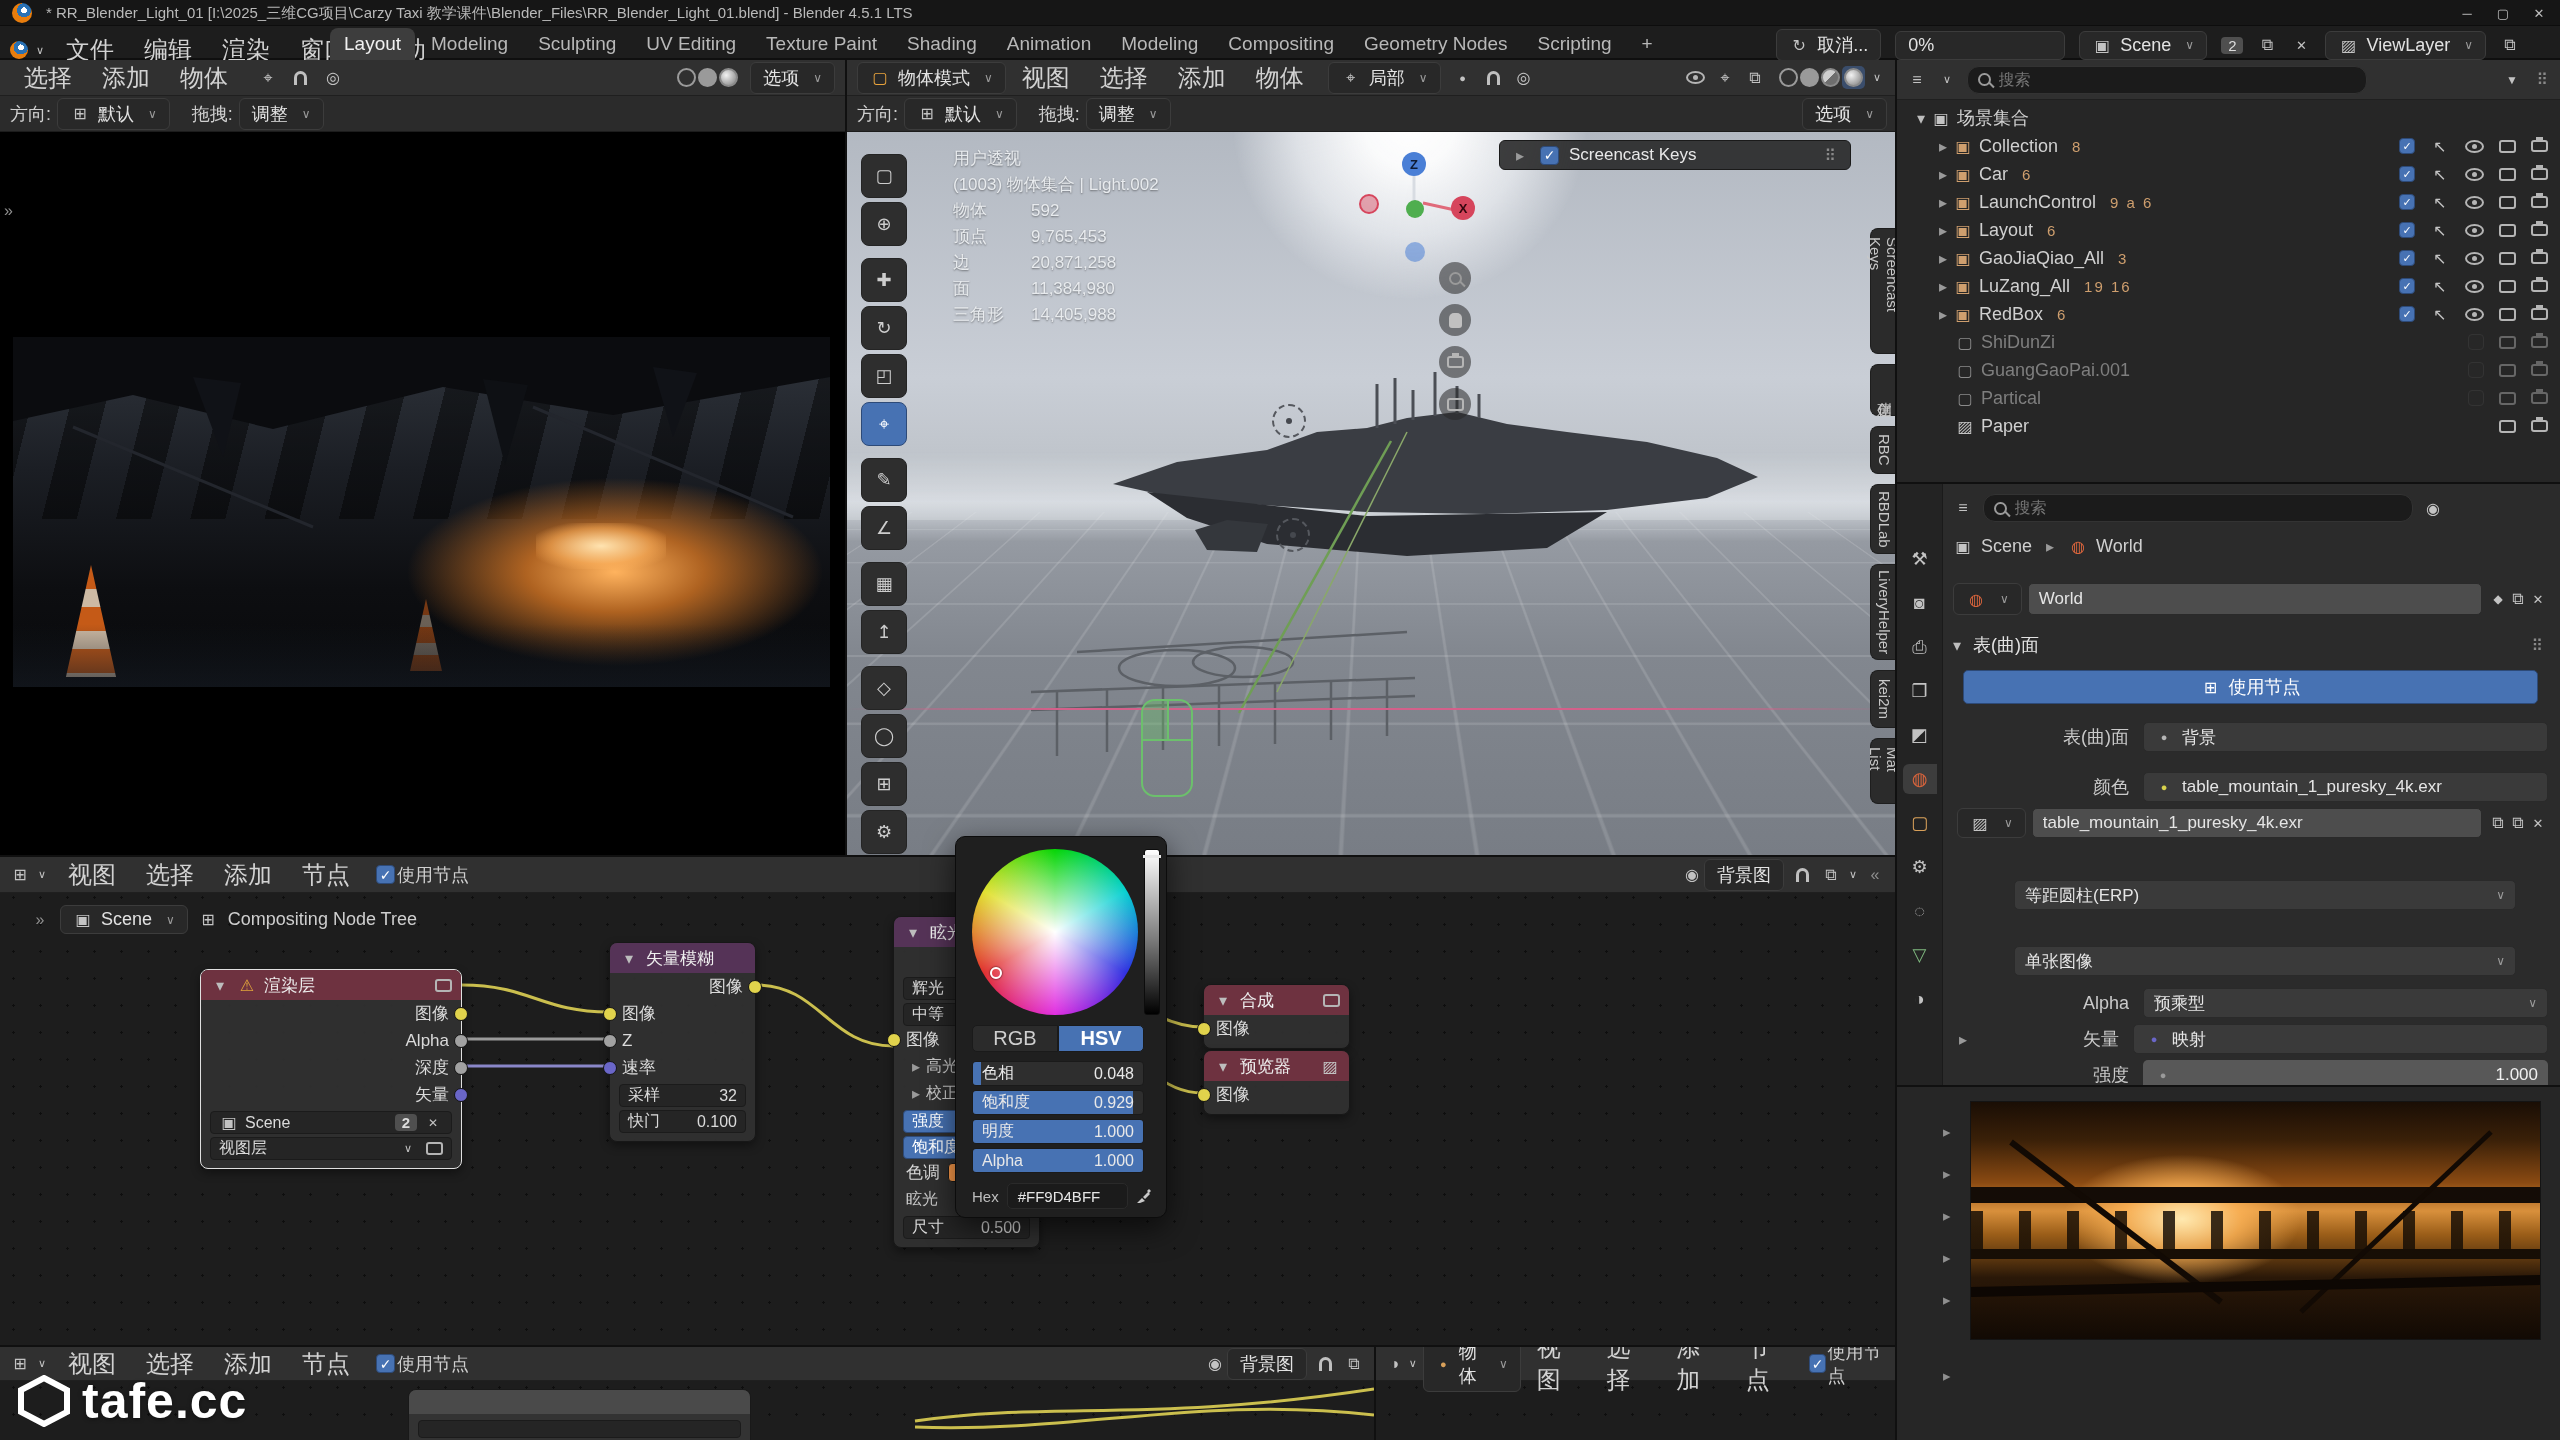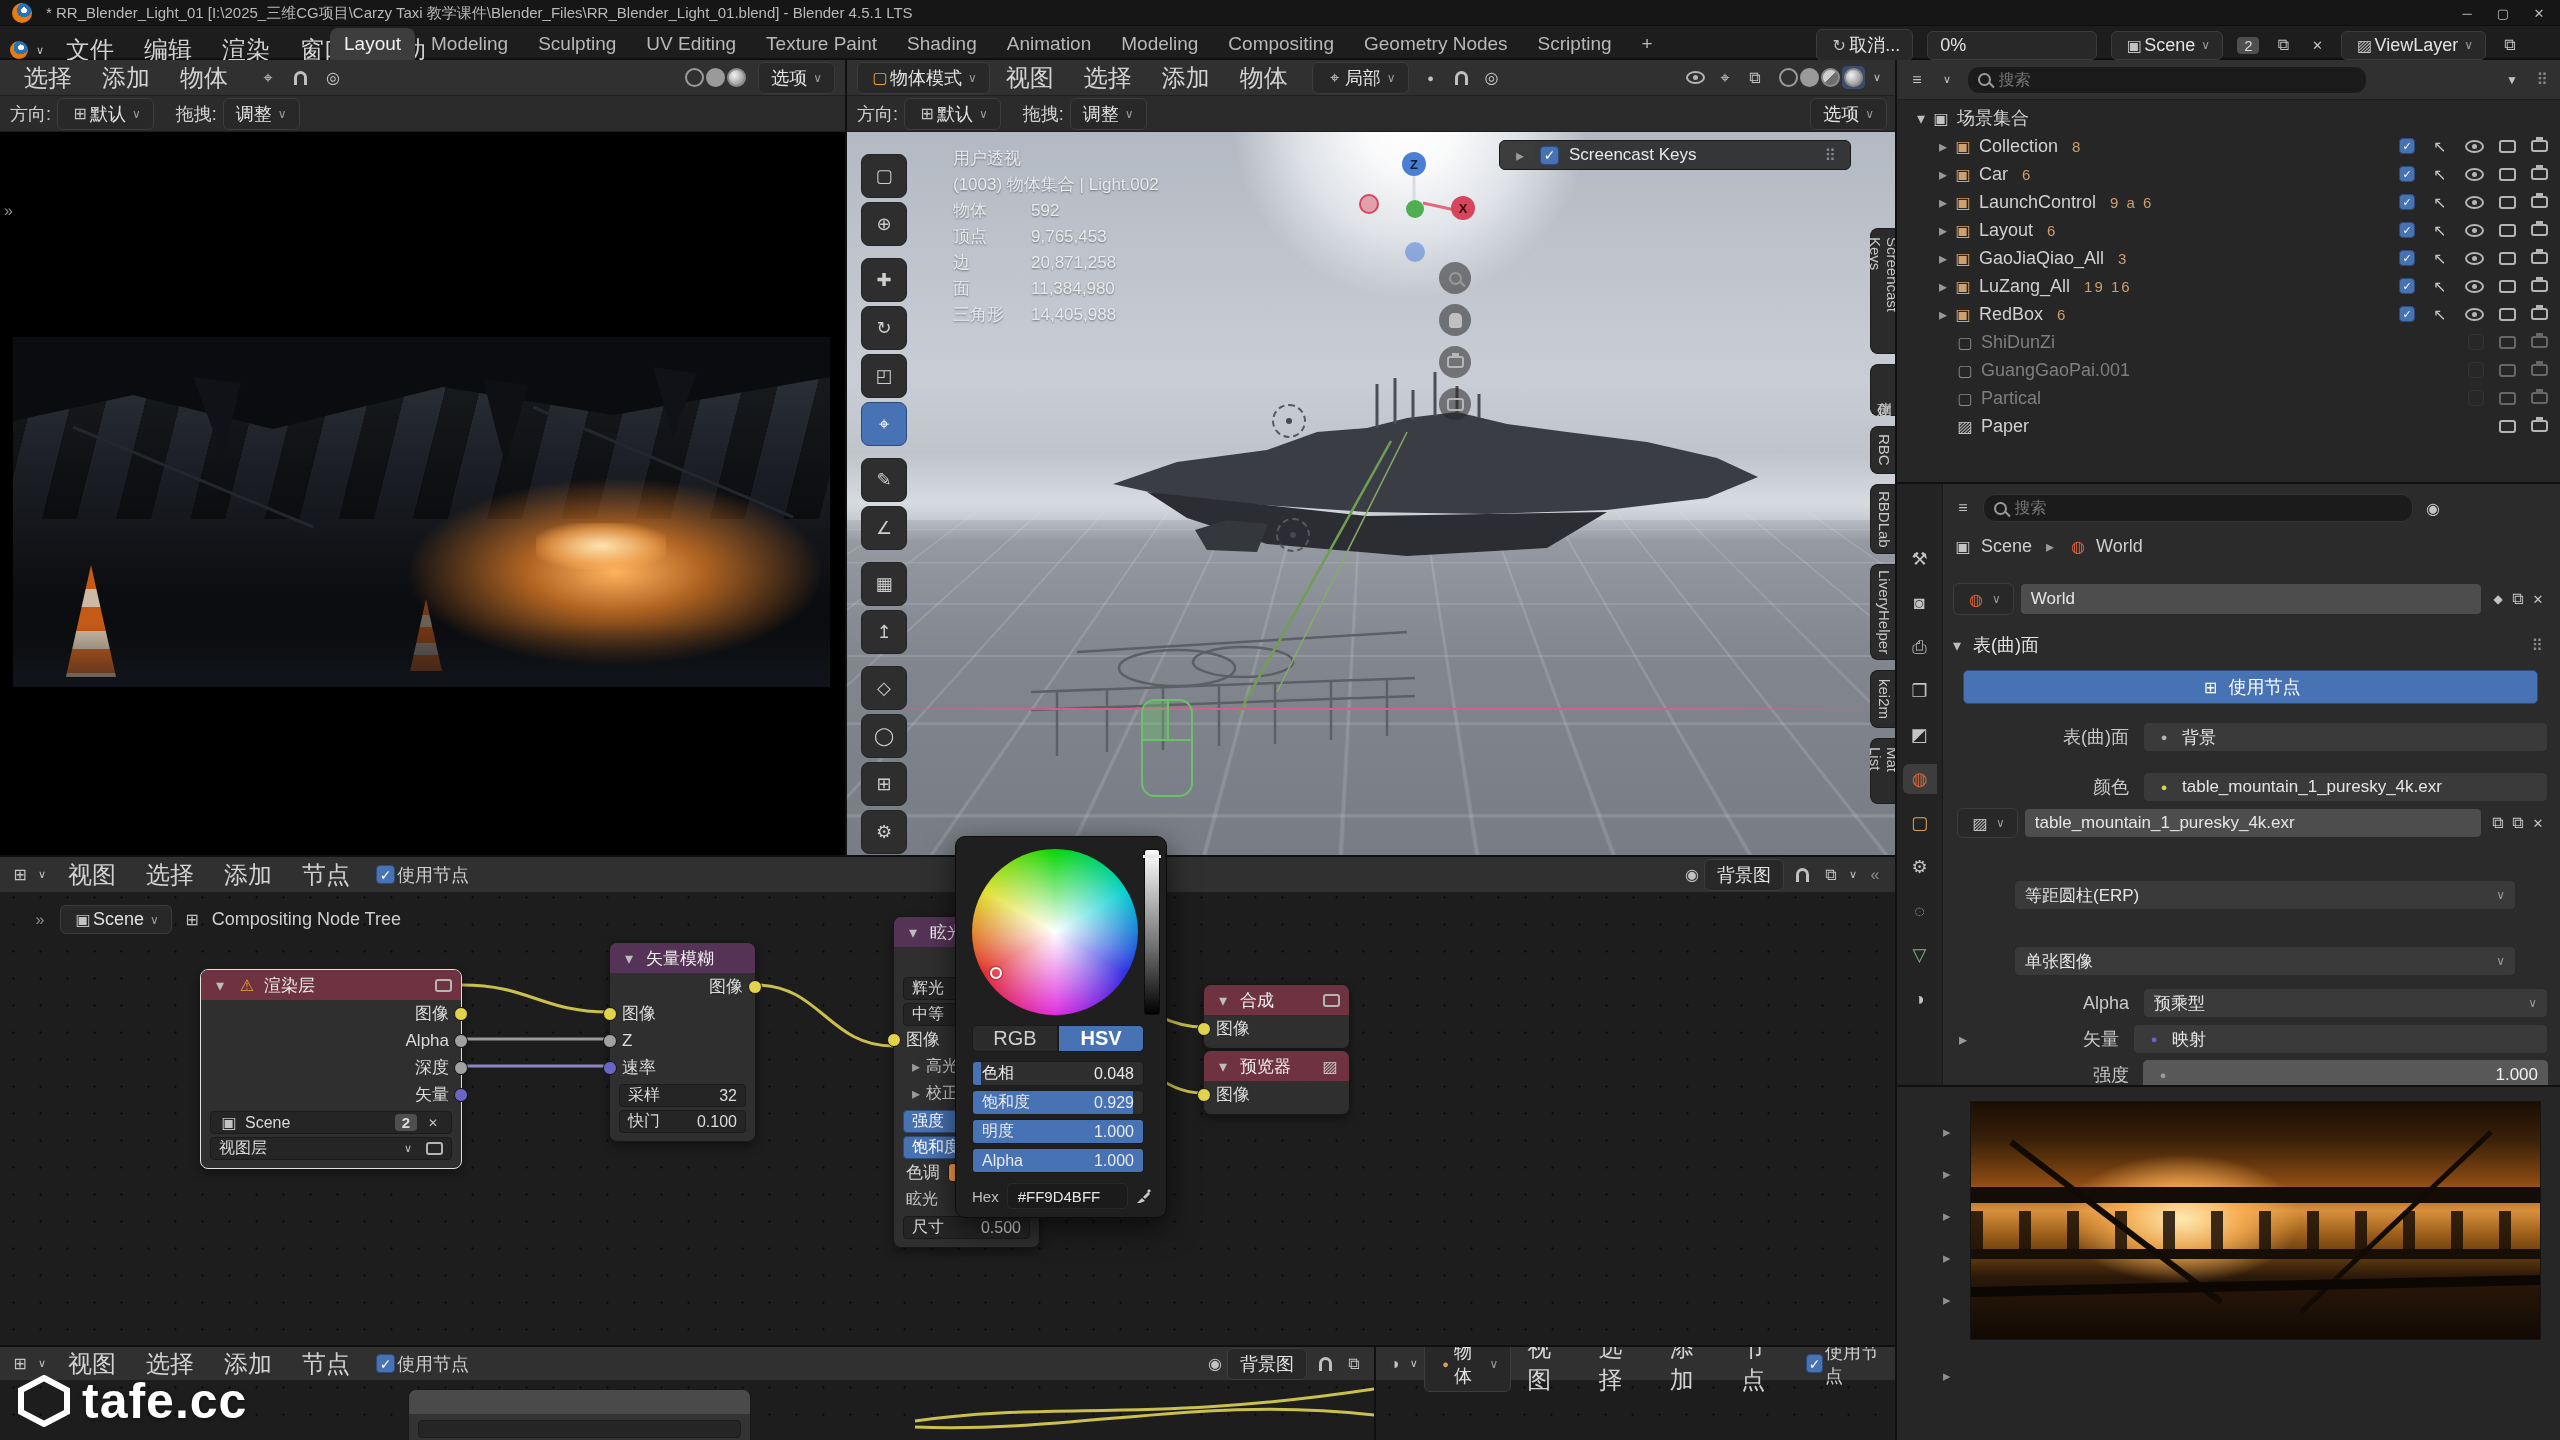--- a/index.html
+++ b/index.html
@@ -4,21 +4,21 @@
 <style>
 * { box-sizing: border-box; margin:0; padding:0; }
 html,body { width:2560px; height:1440px; background:#1d1d1d; font-family:"Liberation Sans","DejaVu Sans",sans-serif; color:#d4d4d4; overflow:hidden; }
 .abs { position:absolute; }
 i,b,span,div { font-style:normal; }
 
 
 .menu { padding:4px 14px; border-radius:6px; color:#d2d2d2; font-size:24px; }
 .wtab { padding:5px 14px; border-radius:8px 8px 0 0; font-size:19px; color:#b8b8b8; }
 .wtab.active { background:#3d3d3d; color:#f0f0f0; }
-.dd { display:inline-flex; align-items:center; background:#282828; border:1px solid #3c3c3c; border-radius:6px; padding:3px 12px; font-size:18px; color:#e2e2e2; }
+.dd { display:inline-flex; align-items:center; gap:8px; background:#282828; border:1px solid #3c3c3c; border-radius:6px; padding:3px 12px; font-size:18px; color:#e2e2e2; }
 .caret::after { content:"∨"; font-size:12px; color:#9a9a9a; margin-left:6px; }
 .chk { width:19px; height:19px; background:#4772b3; border:1px solid #2d4a78; border-radius:4px; color:#fff; font-size:14px; display:inline-flex; align-items:center; justify-content:center; }
 .chk::before { content:"✓"; }
 .chk.off { background:#2a2a2a; border-color:#444; }
 .chk.off::before { content:""; }
 .lbl { font-size:18px; color:#cfcfcf; }
 .slider { background:#585858; border-radius:5px; display:flex; align-items:center; justify-content:space-between; padding:0 10px; font-size:17px; color:#f0f0f0; position:relative; overflow:hidden; }
 .field { background:#3a3a3a; border:1px solid #2a2a2a; border-radius:5px; display:flex; align-items:center; gap:8px; padding:0 10px; font-size:17px; color:#e5e5e5; position:relative; }
 .btnblue { background:#4772b3; border:1px solid #2d4a78; border-radius:5px; color:#fff; display:flex; align-items:center; justify-content:center; gap:8px; font-size:18px; }
 .badge { background:#4f4f4f; border-radius:4px; padding:0 7px; font-size:15px; color:#ddd; }

